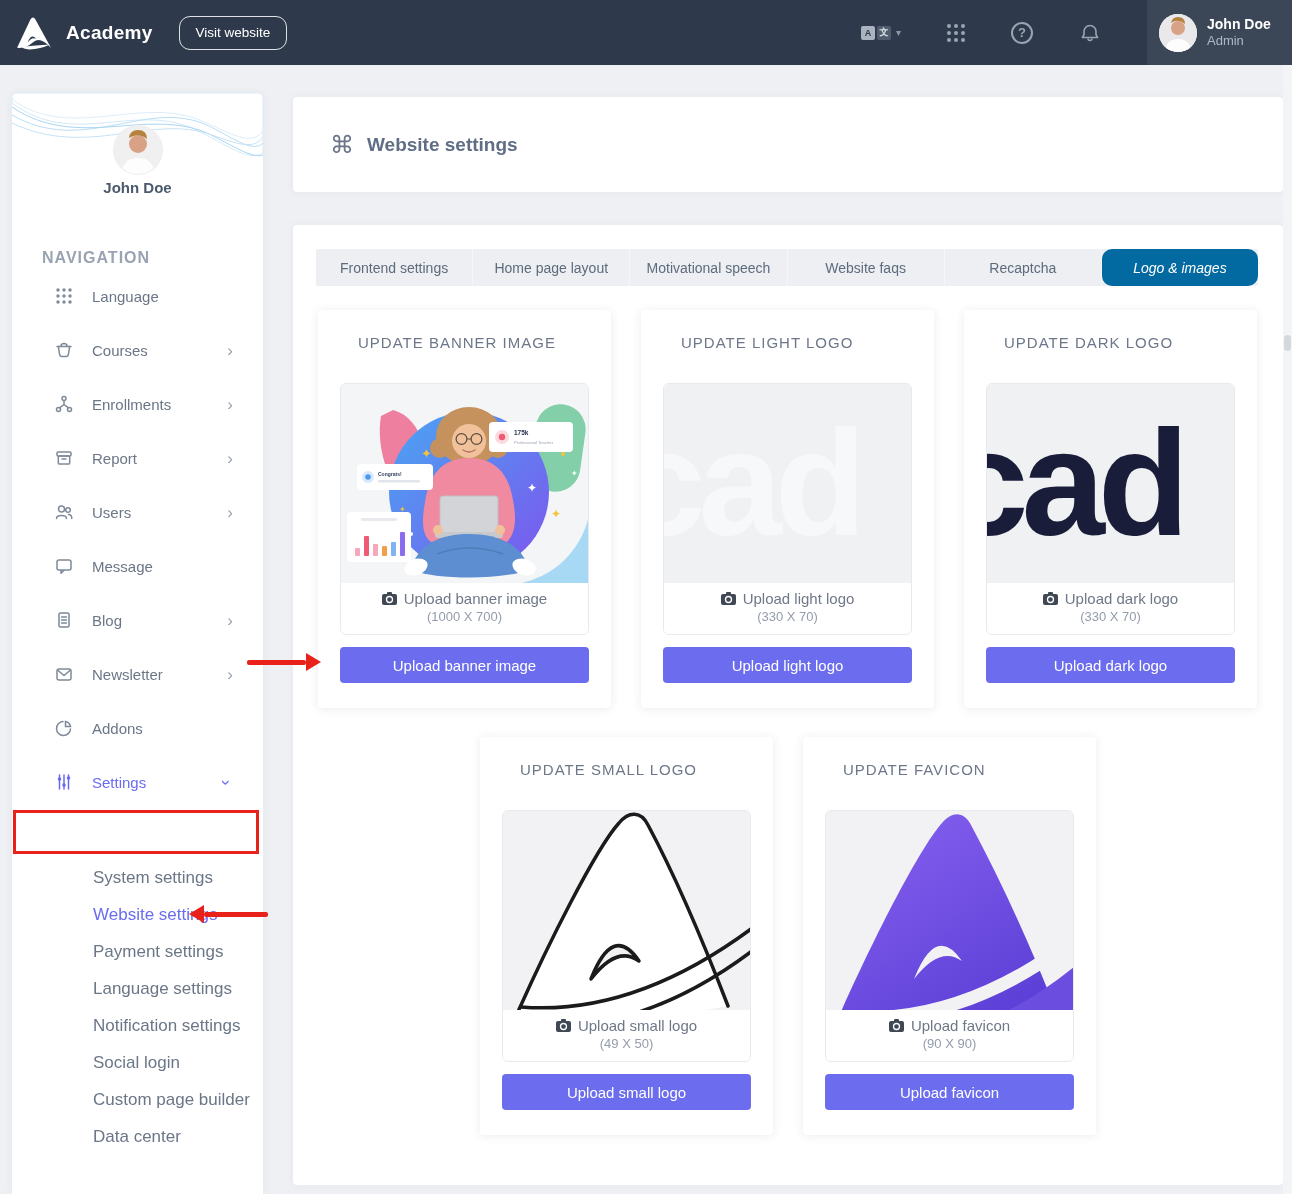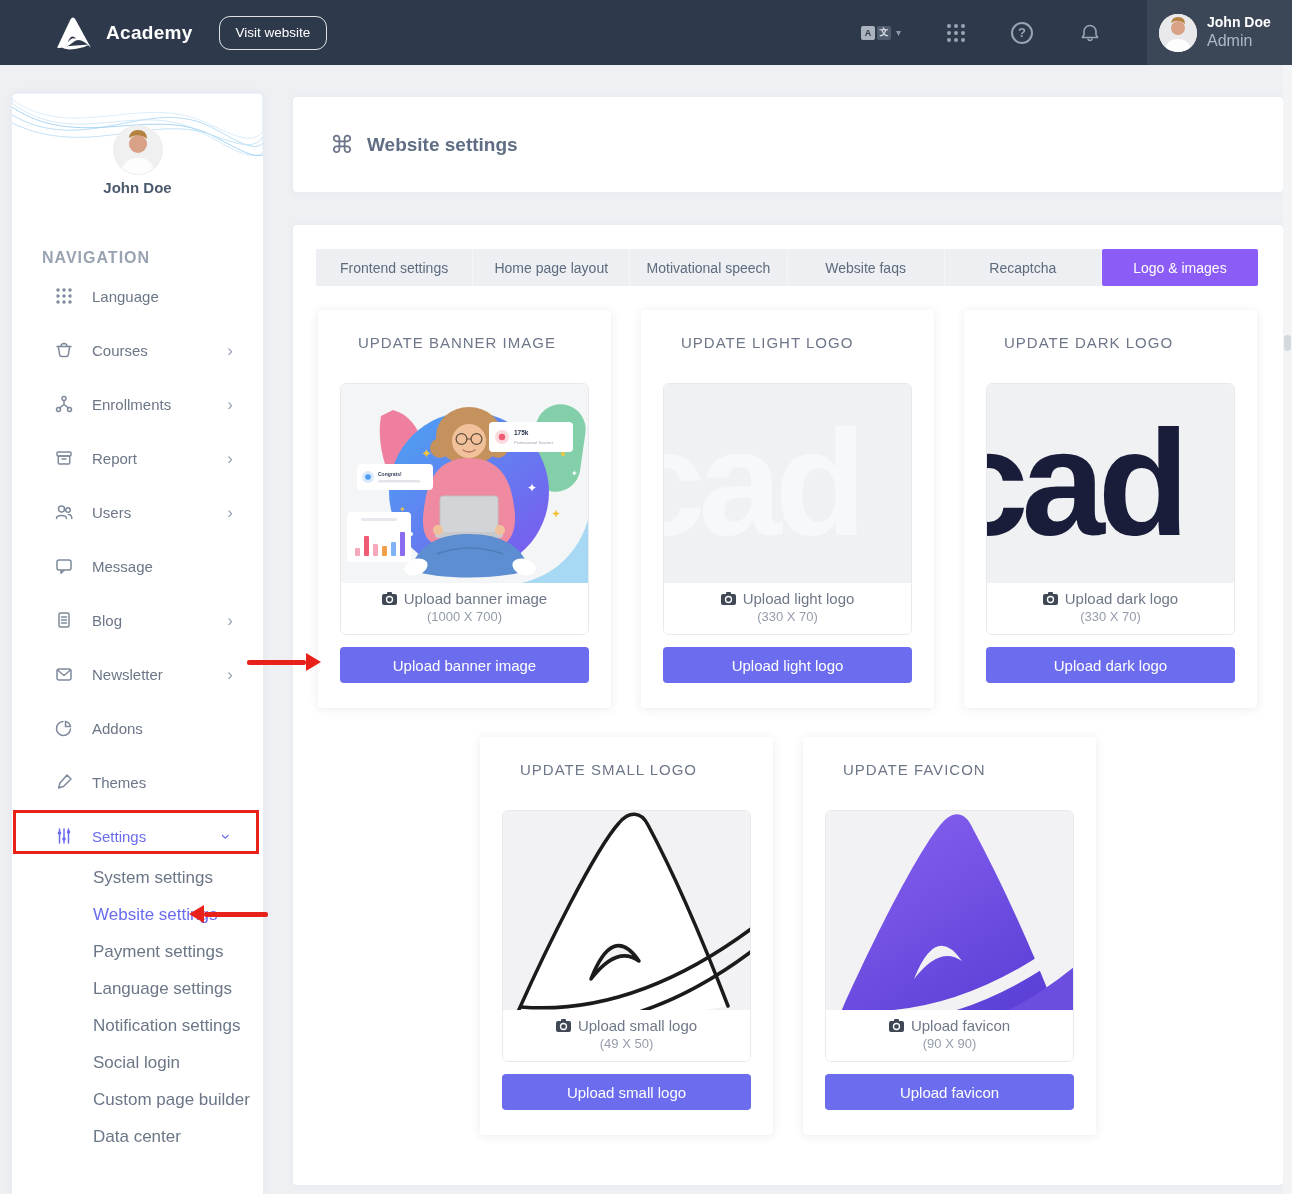--- a/index.html
+++ b/index.html
@@ -1,38 +1,38 @@
 <!DOCTYPE html>
 <html><head>
 <meta charset="utf-8">
 <style>
   * { margin:0; padding:0; box-sizing:border-box; }
   html,body { width:1292px; height:1194px; }
   body { font-family:"Liberation Sans", sans-serif; background:#eef0f4; overflow:hidden; position:relative; }
 
   
-  .topbar { position:absolute; left:0; top:0; width:1292px; height:65px; background:#2e3a4b; display:flex; align-items:center; z-index:30;padding-left:40px; }
+  .topbar { position:absolute; left:0; top:0; width:1292px; height:65px; background:#2e3a4b; display:flex; align-items:center; z-index:30; }
   .brand-logo { margin-left:15px; width:38px; height:38px; }
   .brand-name { color:#fff; font-size:19px; font-weight:bold; margin-left:13px; letter-spacing:.3px; }
   .visit-btn { margin-left:26px; height:34px; padding:0 16px; background:transparent; border:1px solid rgba(255,255,255,.85); border-radius:11px; color:#fff; font-size:13.5px; font-family:inherit; cursor:pointer; }
   .topbar-right { margin-left:auto; display:flex; align-items:center; height:100%; }
   .tb-icon { display:flex; align-items:center; justify-content:center; margin-right:46px; cursor:pointer; }
   .lang-wrap { display:flex; align-items:center; }
   .lang-a, .lang-z { width:14px; height:14px; border-radius:2px; font-size:9px; font-weight:bold; display:flex; align-items:center; justify-content:center; }
   .lang-a { background:#aab3bf; color:#2e3a4b; }
   .lang-z { background:#515d6e; color:#dfe4ea; margin-left:2px; }
   .lang-chev { color:#8b96a6; font-size:10px; margin-left:5px; }
   .grid-icon { display:grid; grid-template-columns:repeat(3,4px); grid-gap:3px; }
   .grid-icon i { width:4px; height:4px; border-radius:50%; background:#9aa4b2; }
   .help-icon { width:22px; height:22px; border:2px solid #9aa4b2; border-radius:50%; color:#9aa4b2; font-size:13px; font-weight:bold; display:flex; align-items:center; justify-content:center; }
   .user-block { width:145px; height:65px; background:#3b4757; display:flex; align-items:center; padding-left:12px; cursor:pointer; }
   .user-avatar { width:38px; height:38px; border-radius:50%; overflow:hidden; background:#ececee; flex:none; }
   .user-texts { margin-left:10px; line-height:1.25; }
   .user-name { color:#fff; font-size:14px; font-weight:bold; }
-  .user-role { color:#aeb7c3; font-size:16px; }
+  .user-role { color:#aeb7c3; font-size:13px; }
 
   
   .sidebar { position:absolute; left:12px; top:93px; width:251px; height:1101px; background:#fff; border-radius:6px 6px 0 0; box-shadow:0 0 10px rgba(40,50,70,.06); overflow:hidden; z-index:10; }
   .side-wave { position:absolute; top:0; left:0; }
   .side-avatar { position:absolute; left:50%; transform:translateX(-50%); top:33px; width:48px; height:48px; border-radius:50%; overflow:hidden; background:#efefef; box-shadow:0 0 0 1px #eee; }
   .side-name { position:absolute; top:86px; width:100%; text-align:center; color:#4c5a6e; font-size:15px; font-weight:bold; }
   .nav-label { position:absolute; top:156px; left:30px; color:#9aa3b2; font-size:16px; font-weight:bold; letter-spacing:1px; }
   .nav-list { position:absolute; top:176px; left:0; right:0; }
   .nav-item { height:54px; display:flex; align-items:center; padding-left:42px; cursor:pointer; color:#6b7687; }
   .nav-item .nicon { width:20px; height:20px; flex:none; }
@@ -47,21 +47,21 @@
   
   .header-card { position:absolute; left:293px; top:97px; width:990px; height:95px; background:#fff; border-radius:4px; box-shadow:0 0 8px rgba(40,50,70,.05); display:flex; align-items:center; z-index:5; }
   .cmd-icon { font-size:24px; color:#6a7588; margin-left:37px; }
   .page-title { font-size:19px; font-weight:bold; color:#5f6e85; margin-left:13px; }
 
   .content-card { position:absolute; left:293px; top:225px; width:990px; height:960px; background:#fff; border-radius:4px; box-shadow:0 0 8px rgba(40,50,70,.05); z-index:4; }
 
   .tabstrip { position:absolute; left:316px; top:249px; width:942px; height:37px; display:flex; background:#edeff3; border-radius:2px; z-index:6; }
   .tab { flex:1; display:flex; align-items:center; justify-content:center; font-size:14px; color:#5d6b7c; cursor:pointer; border-right:1px solid #f5f6f9; }
   .tab:last-child { border-right:none; }
-  .tab.active { background:#8b5cf6; color:#fff; border-radius:2px; }
+  .tab.active { background:#0369a1; color:#fff; border-radius:10px;font-style:italic; }
 
   .ucard { position:absolute; width:293px; height:398px; background:#fff; border-radius:4px; box-shadow:0 1px 10px rgba(50,60,85,.10); z-index:6; }
   .ucard-title { position:absolute; left:40px; top:24px; font-size:15px; color:#6d7789; font-weight:500; letter-spacing:1px; }
   .preview { position:absolute; left:22px; top:73px; width:249px; height:252px; border:1px solid #e7e9ed; border-radius:6px; overflow:hidden; background:#fff; cursor:pointer; }
   .preview-img { position:relative; width:100%; height:199px; overflow:hidden; }
   .preview-foot { height:51px; text-align:center; background:#fff; }
   .upload-line { margin-top:7px; font-size:15px; color:#6f7888; display:flex; align-items:center; justify-content:center; }
   .upload-line svg { margin-right:7px; }
   .dims { margin-top:2px; font-size:13px; color:#949cab; }
   .upload-btn { position:absolute; left:22px; top:337px; width:249px; height:36px; background:#6b6cee; border:none; border-radius:4px; color:#fff; font-size:15px; font-family:inherit; cursor:pointer; }
@@ -238,27 +238,20 @@
       </svg>
       <span class="nlabel">Newsletter</span>
       <span class="nchev">›</span>
     </div>
     <div class="nav-item">
       <svg class="nicon" viewBox="0 0 20 20" fill="none" stroke="#7e8a9a" stroke-width="1.5" stroke-linecap="round">
         <path d="M9,3.5 a7,7 0 1 0 7.5,7.5"></path>
           <path d="M11.5,3.5 a6.5,6.5 0 0 1 5,5 l-5,0 z"></path>
       </svg>
       <span class="nlabel">Addons</span>
-    </div>
-    <div class="nav-item">
-      <svg class="nicon" viewBox="0 0 20 20" fill="none" stroke="#7e8a9a" stroke-width="1.5" stroke-linejoin="round">
-        <path d="M13,3 l4,4 -7.5,7.5 -4.8,1.3 1.3,-4.8 z"></path>
-          <circle cx="5.5" cy="15.5" r="1" fill="#7e8a9a" stroke="none"></circle>
-      </svg>
-      <span class="nlabel">Themes</span>
     </div>
     <div class="nav-item active">
       <svg class="nicon" viewBox="0 0 20 20" fill="none" stroke="#6a6cf0" stroke-width="1.5" stroke-linecap="round">
         <path d="M5.5,3 v14 M10,3 v14 M14.5,3 v14"></path>
         <circle cx="5.5" cy="7" r="1.8" fill="#6a6cf0" stroke="none"></circle>
           <circle cx="10" cy="13" r="1.8" fill="#6a6cf0" stroke="none"></circle>
           <circle cx="14.5" cy="6" r="1.8" fill="#6a6cf0" stroke="none"></circle>
       </svg>
       <span class="nlabel">Settings</span>
       <span class="nchev">›</span>

